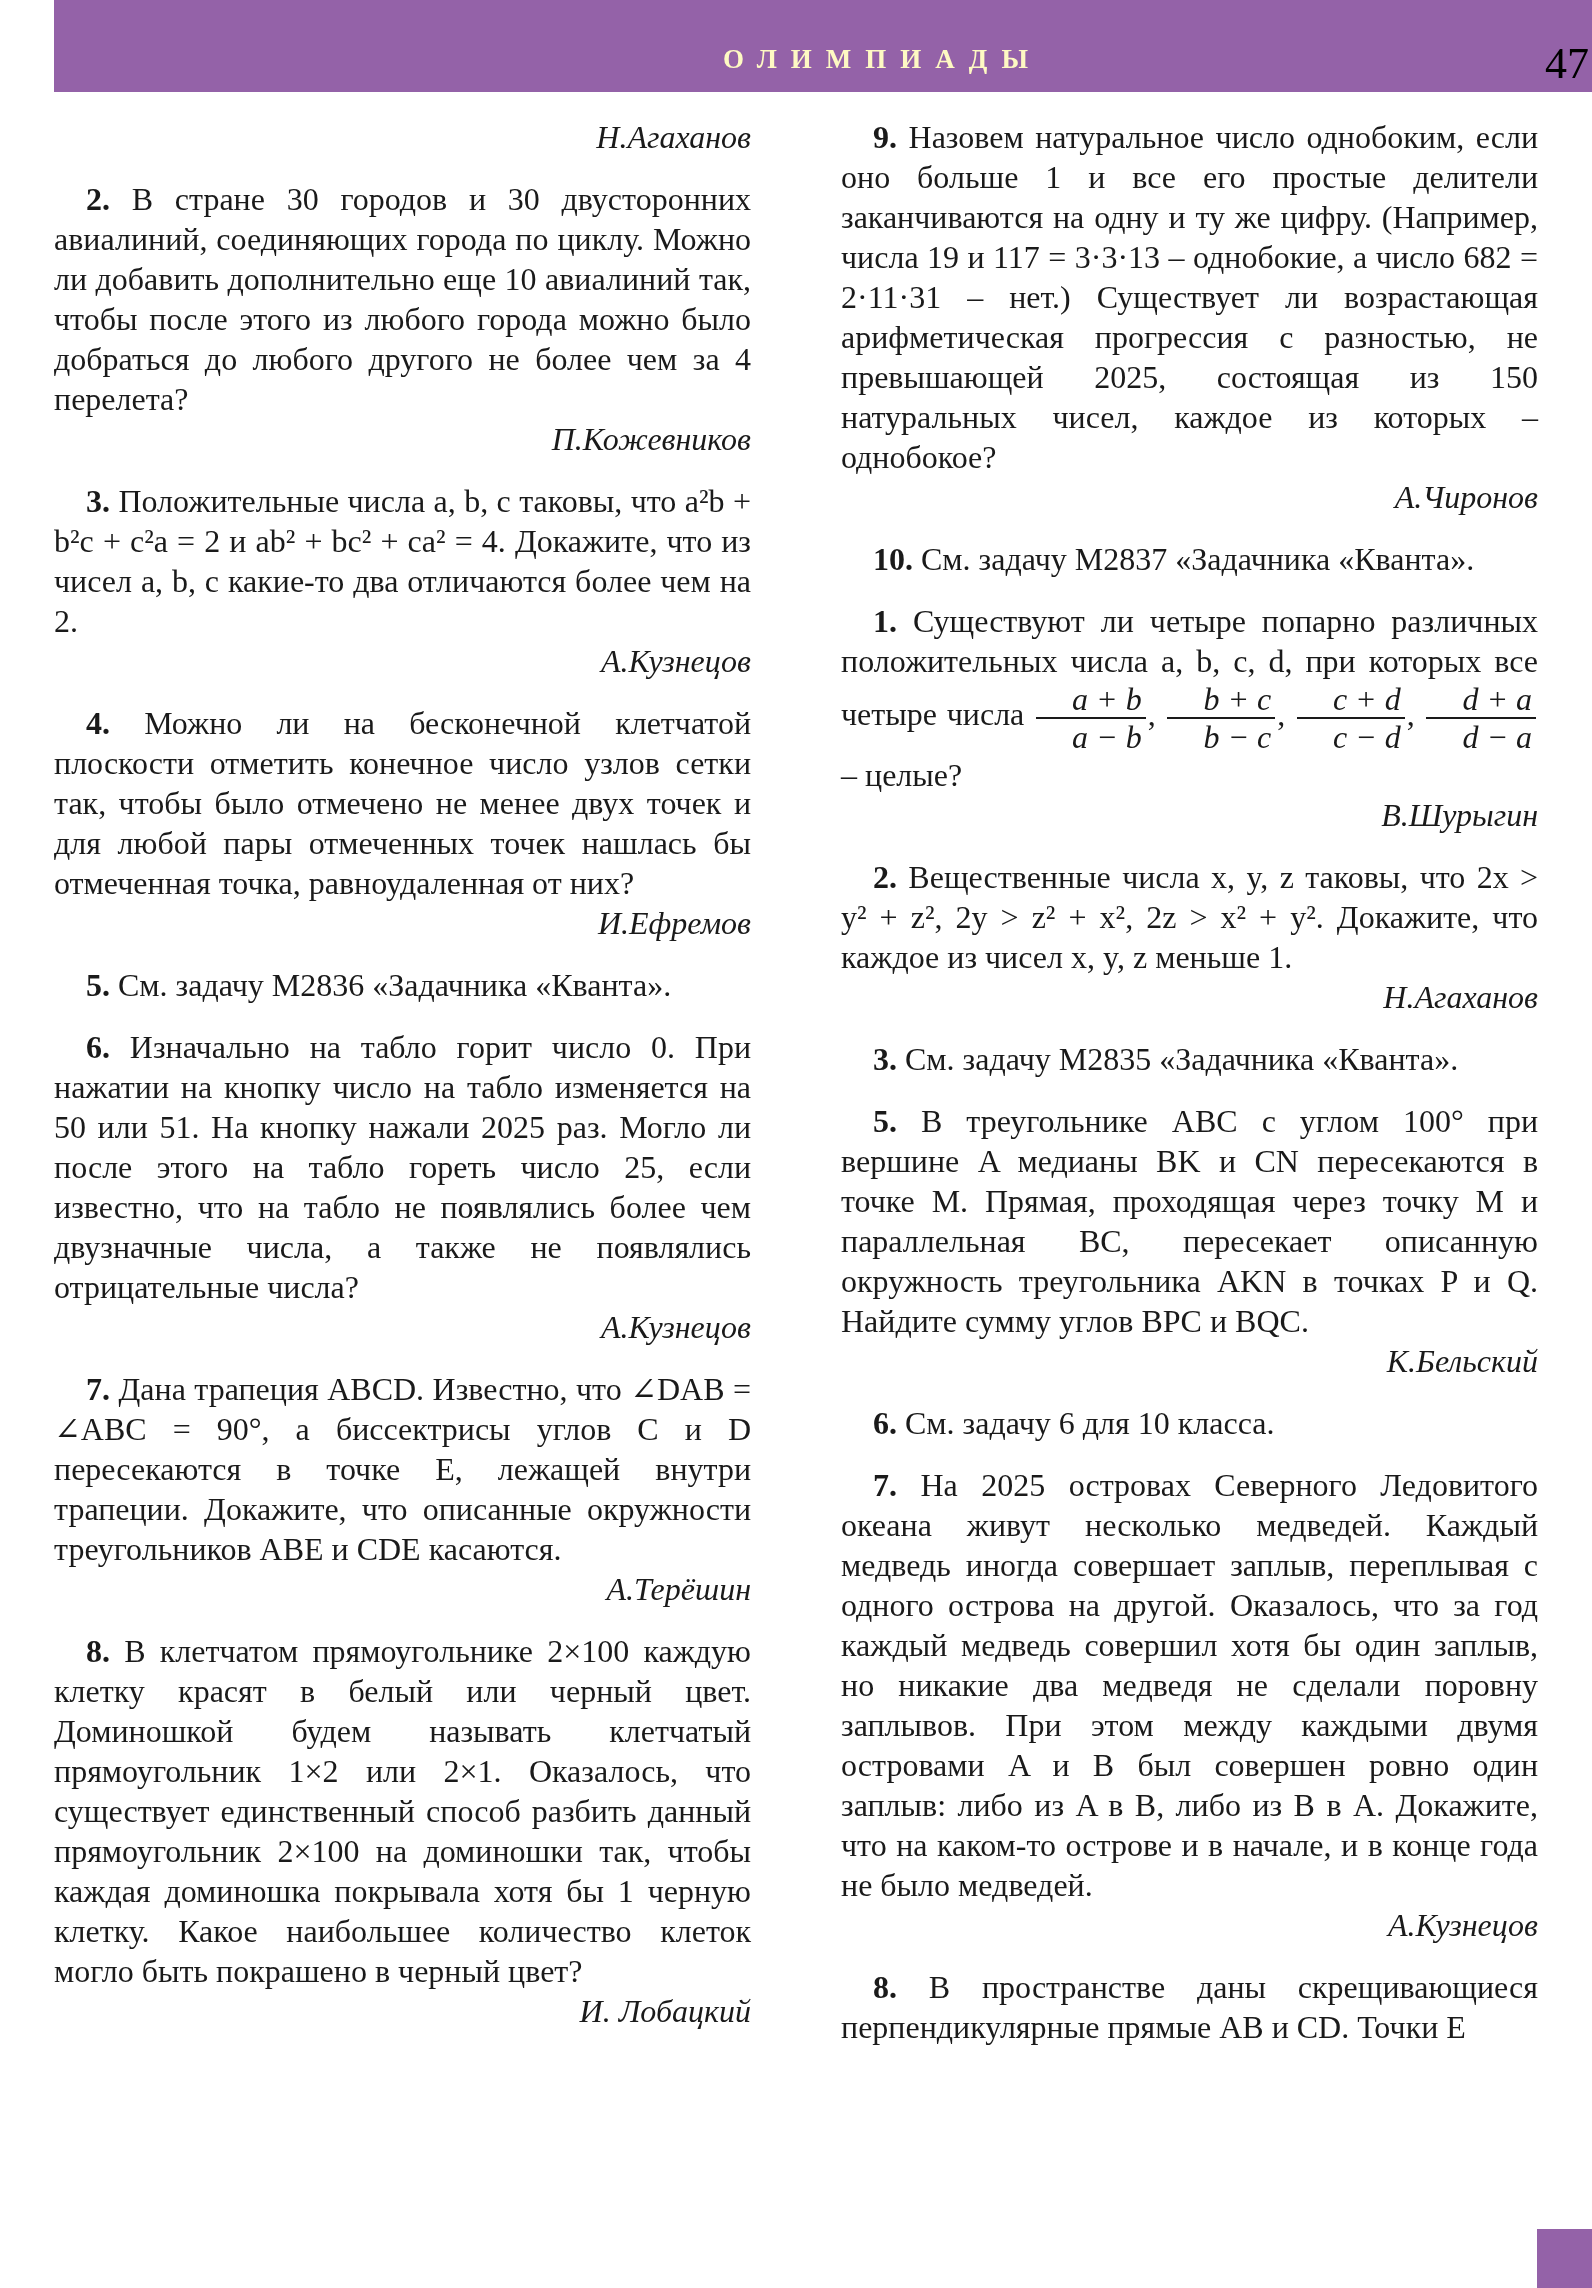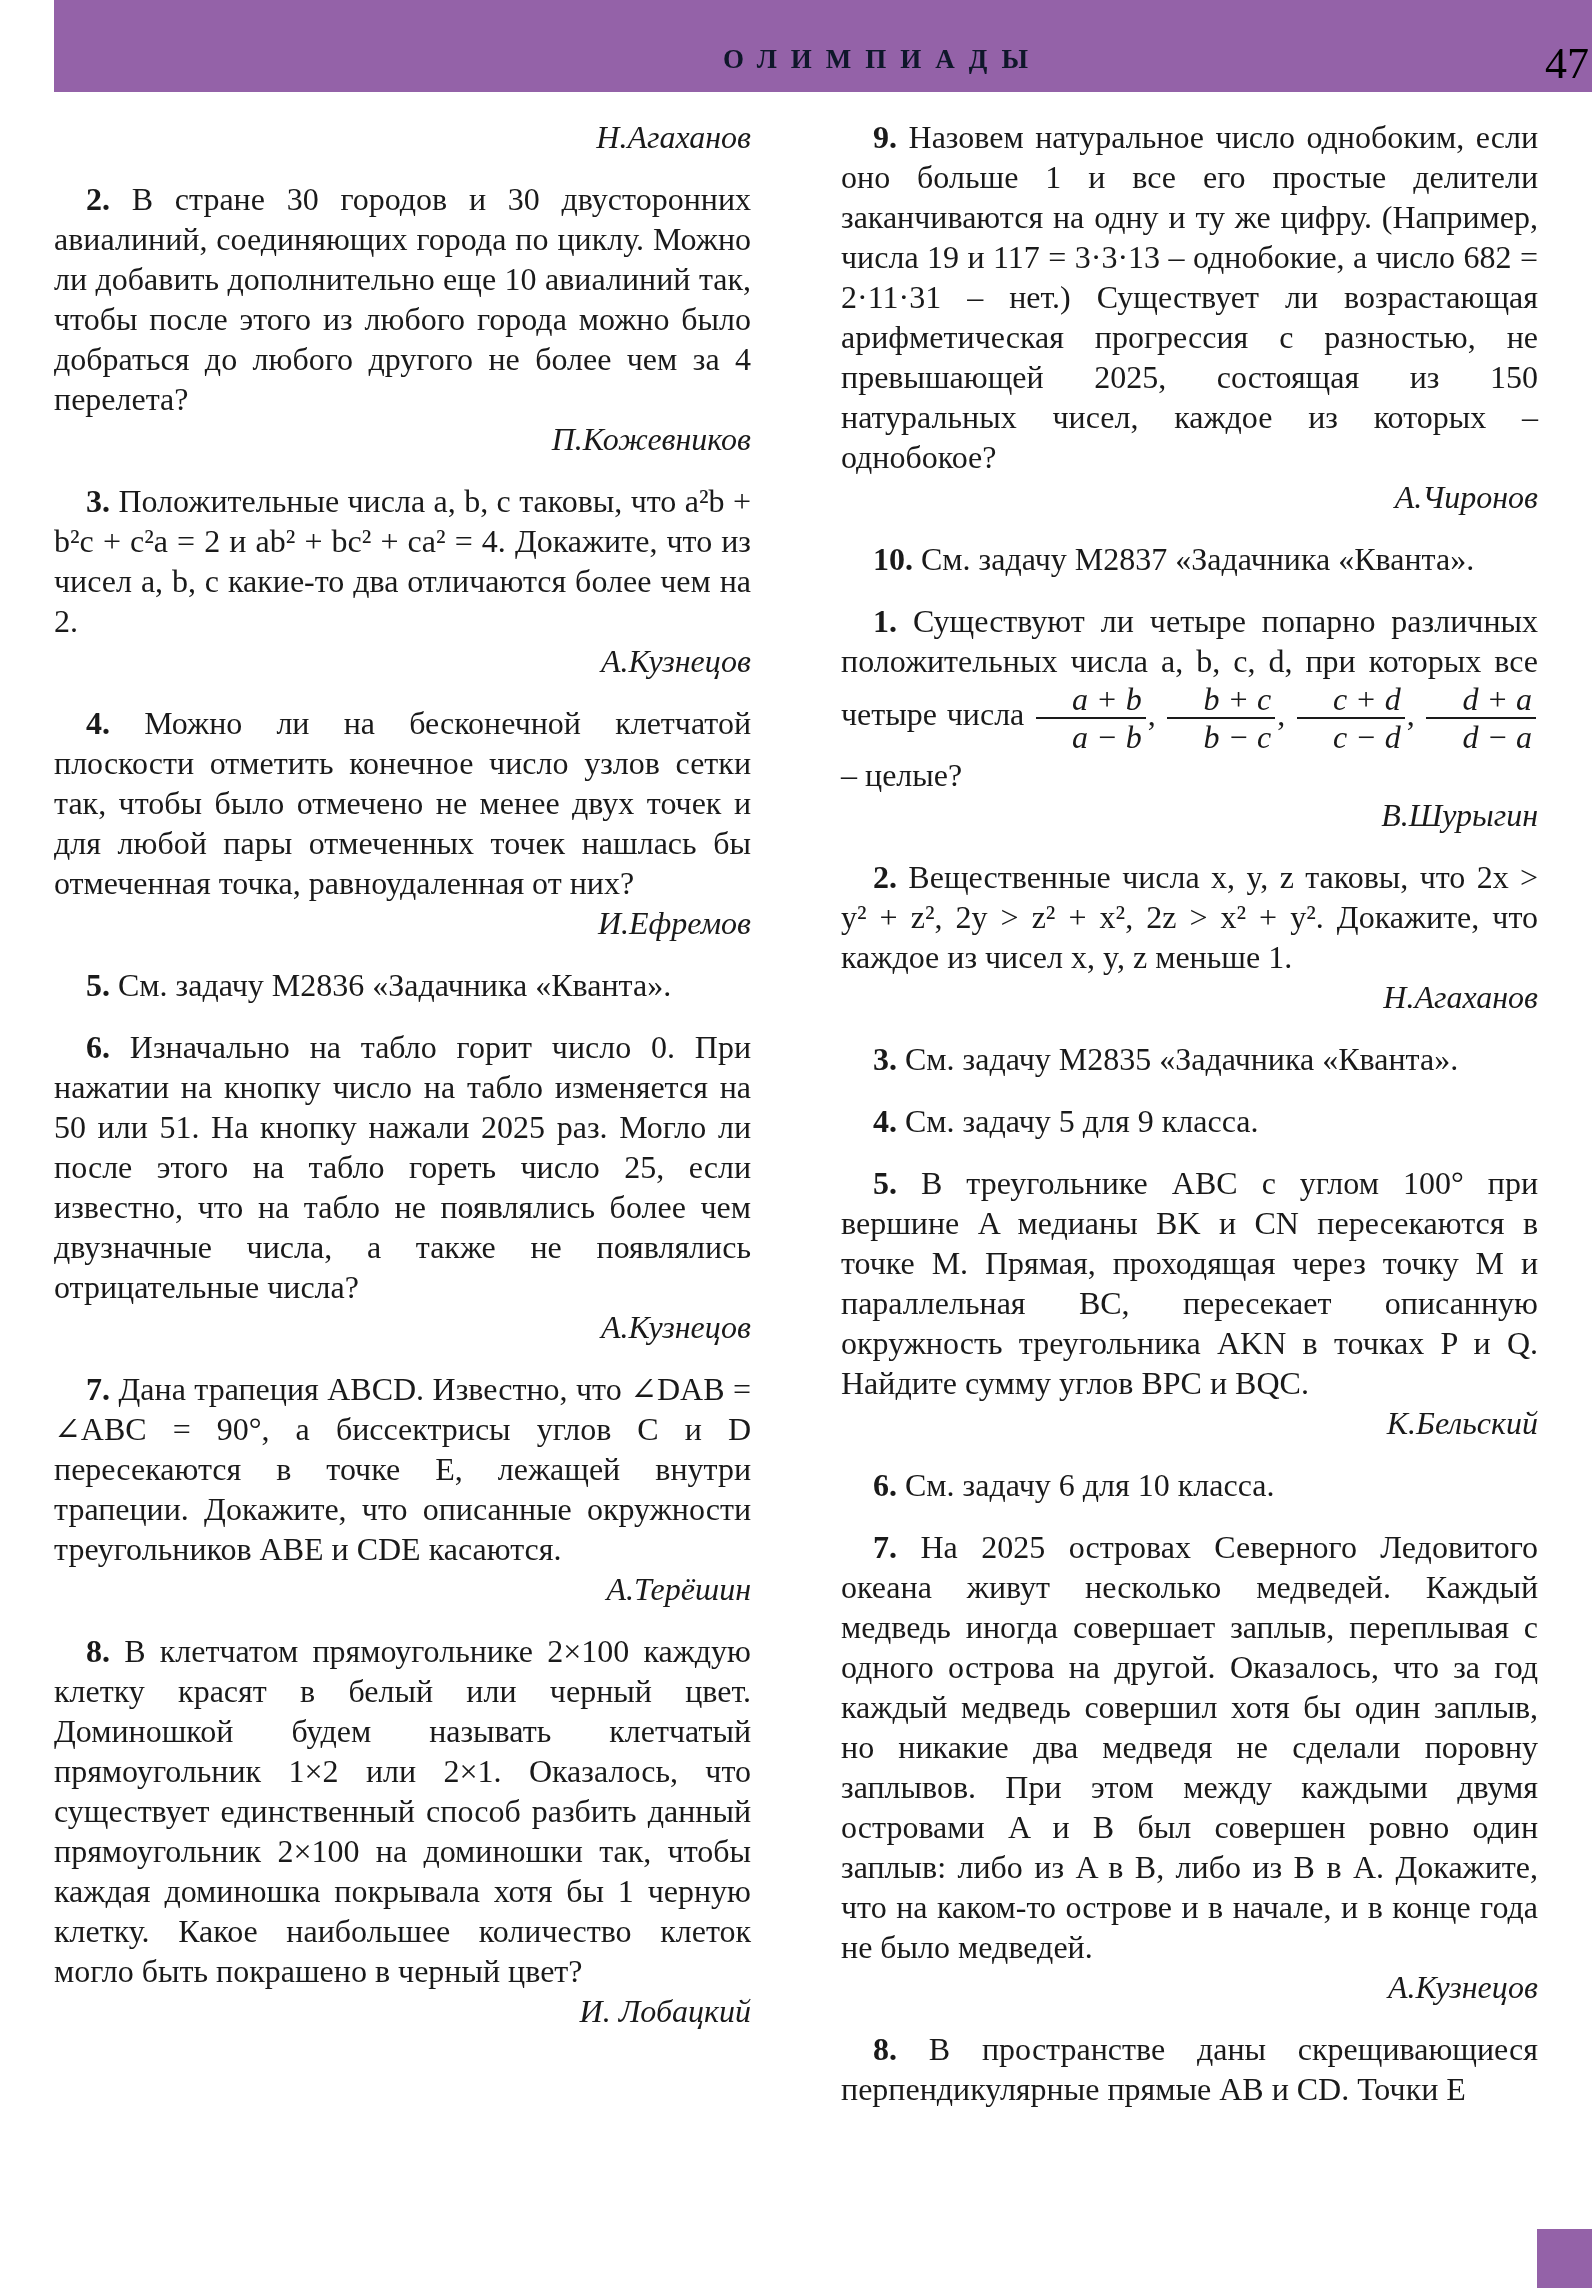--- a/index.html
+++ b/index.html
@@ -1,19 +1,19 @@
 <!DOCTYPE html>
 <html><head>
 <meta charset="utf-8">
 <style>
   html, body { margin:0; padding:0; }
   body { width:1592px; height:2289px; background:#ffffff; position:relative; overflow:hidden;
          font-family:"Liberation Serif","DejaVu Serif",serif; color:#1a1a1a; }
   .header { position:absolute; left:54px; top:0; width:1538px; height:92px; background:#9462a8; }
-  .header .title { position:absolute; left:0; right:0; top:44px; text-align:center; color:#0f172a;
+  .header .title { position:absolute; left:0; right:0; top:44px; text-align:center; color:#fef9c3;
          font-size:27px; font-weight:bold; letter-spacing:14px; padding-left:119px; }
   .header .pnum { position:absolute; left:1491px; top:38px; color:#000000; font-size:44px; }
   .col { position:absolute; top:117px; font-size:32px; line-height:40px; text-align:justify; }
   .col.left { left:54px; width:697px; }
   .col.right { left:841px; width:697px; }
   .prob { margin:0 0 22px 0; }
   .prob p { margin:0; text-indent:32px; }
   .prob p.noind { text-indent:0; }
   .num { font-weight:bold; }
   .author { text-align:right; font-style:italic; }
@@ -82,23 +82,20 @@
     <div class="author">В.Шурыгин</div>
   </div>
   <div class="prob">
     <p><span class="num">2.</span> <span>Вещественные числа x, y, z таковы, что 2x &gt; y² + z², 2y &gt; z² + x², 2z &gt; x² + y². Докажите, что каждое из чисел x, y, z меньше 1.</span></p>
     <div class="author">Н.Агаханов</div>
   </div>
   <div class="prob">
     <p><span class="num">3.</span> <span>См. задачу М2835 «Задачника «Кванта».</span></p>
   </div>
   <div class="prob">
-    <p><span class="num">4.</span> <span>См. задачу 5 для 9 класса.</span></p>
-  </div>
-  <div class="prob">
     <p><span class="num">5.</span> <span>В треугольнике ABC с углом 100° при вершине A медианы BK и CN пересекаются в точке M. Прямая, проходящая через точку M и параллельная BC, пересекает описанную окружность треугольника AKN в точках P и Q. Найдите сумму углов BPC и BQC.</span></p>
     <div class="author">К.Бельский</div>
   </div>
   <div class="prob">
     <p><span class="num">6.</span> <span>См. задачу 6 для 10 класса.</span></p>
   </div>
   <div class="prob">
     <p><span class="num">7.</span> <span>На 2025 островах Северного Ледовитого океана живут несколько медведей. Каждый медведь иногда совершает заплыв, переплывая с одного острова на другой. Оказалось, что за год каждый медведь совершил хотя бы один заплыв, но никакие два медведя не сделали поровну заплывов. При этом между каждыми двумя островами A и B был совершен ровно один заплыв: либо из A в B, либо из B в A. Докажите, что на каком-то острове и в начале, и в конце года не было медведей.</span></p>
     <div class="author">А.Кузнецов</div>
   </div>

